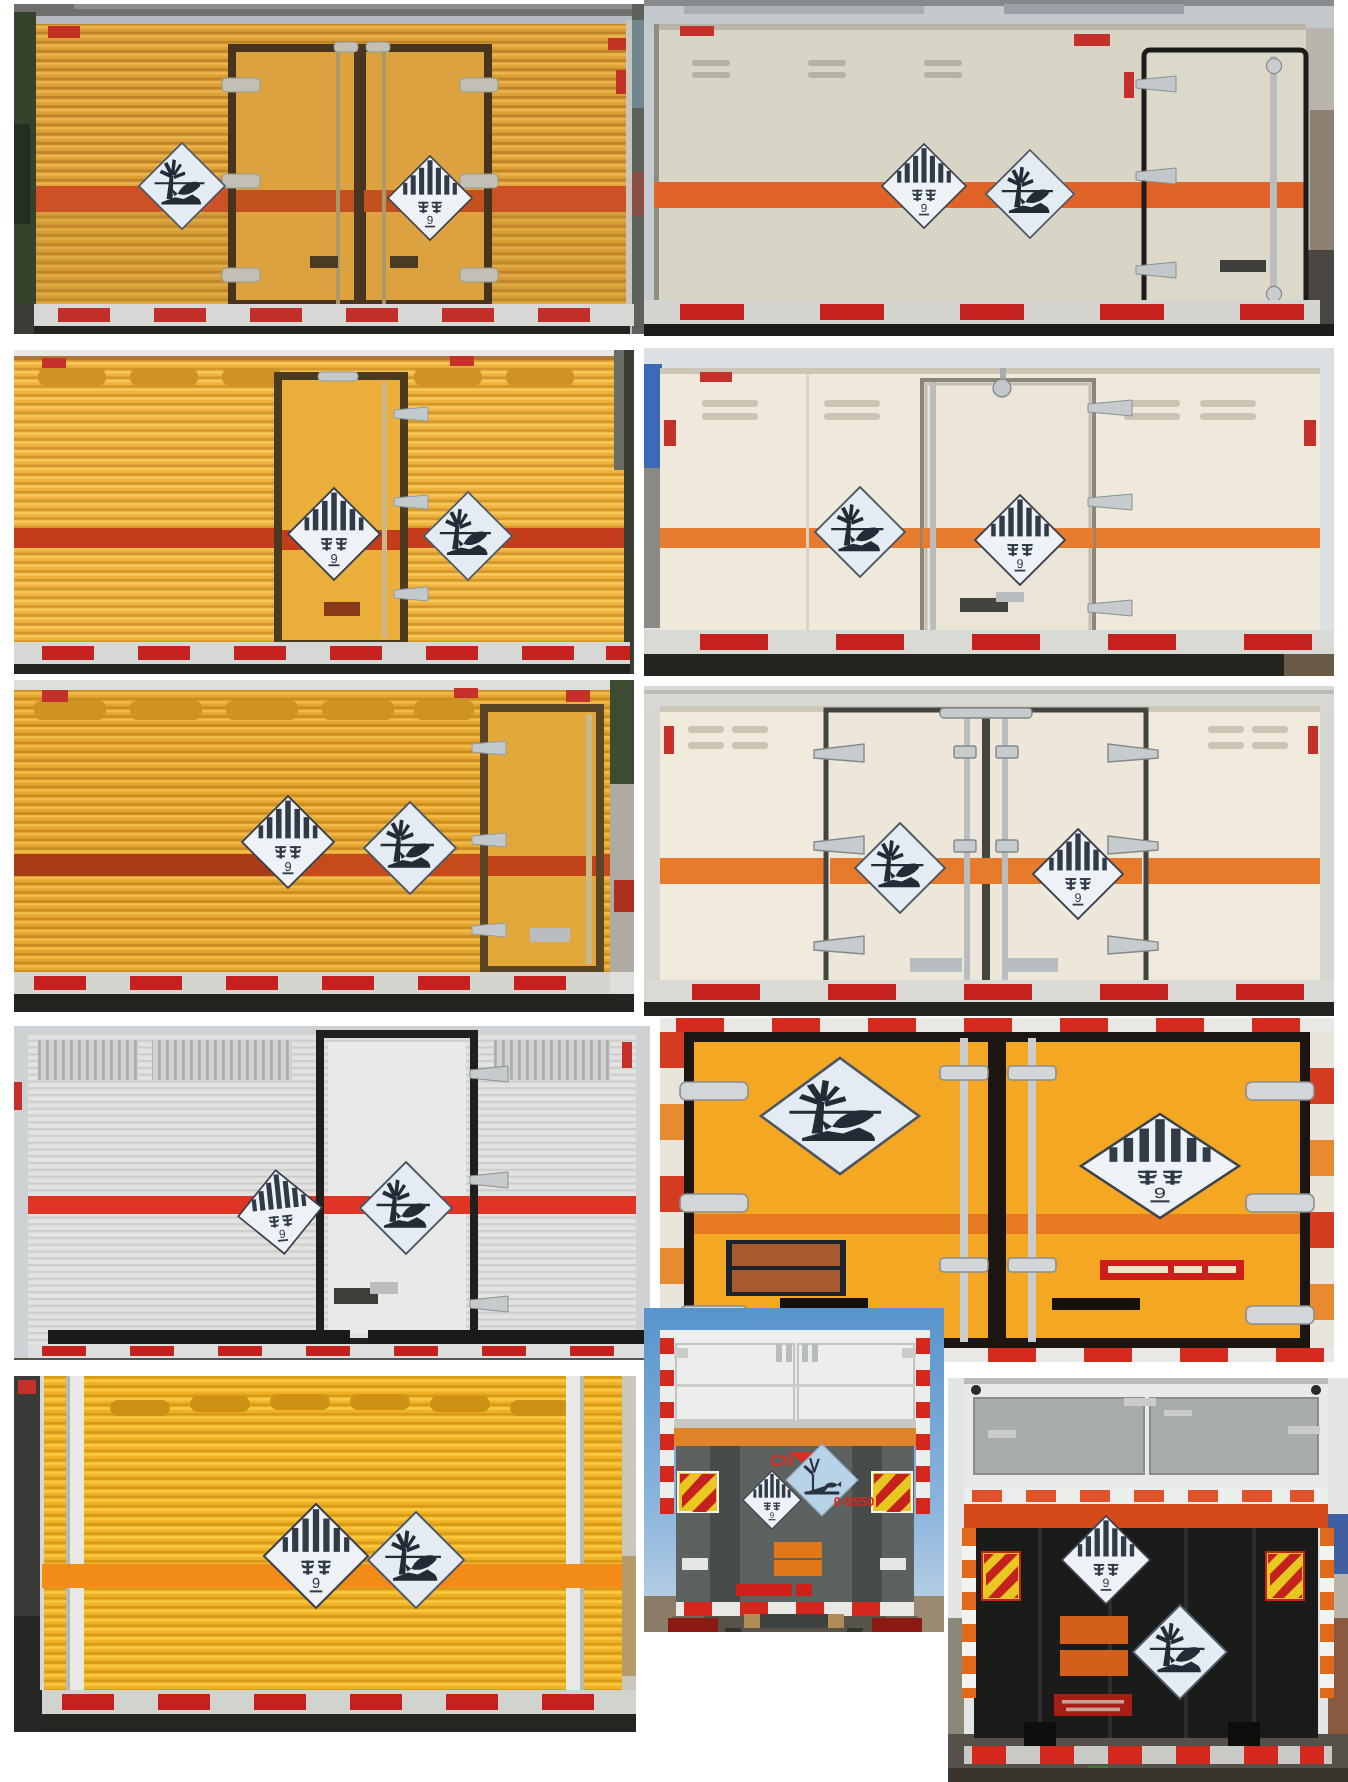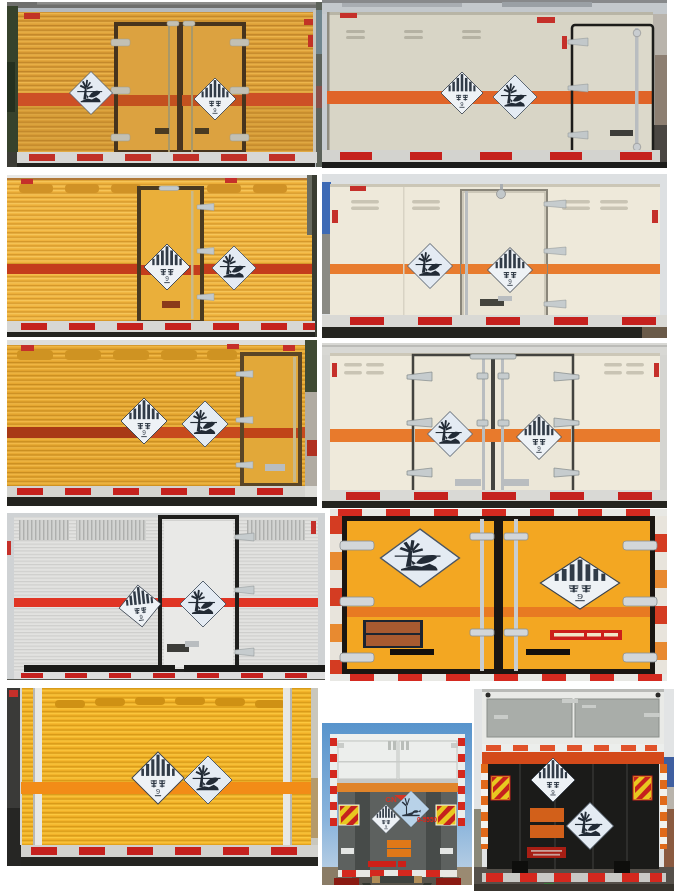--- a/index.html
+++ b/index.html
@@ -675,21 +675,21 @@
         <rect x="120" y="159" width="26" height="8"></rect>
         <rect x="168" y="159" width="26" height="8"></rect>
         <rect x="216" y="159" width="26" height="8"></rect>
         <rect x="264" y="159" width="26" height="8"></rect>
 </g>
 
 <rect x="14" y="169" width="297" height="9" fill="#252521"></rect>
 </svg>
 </div>
 
-<div class="ph" id="p10" style="left:322px;top:723px;width:150px;height:162px;background:#f97316">
+<div class="ph" id="p10" style="left:322px;top:654px;width:150px;height:162px;background:#f97316">
 <svg width="150" height="202" viewBox="0 0 150 202">
 <defs>
 <linearGradient id="sky10" x1="0" y1="0" x2="0" y2="1">
 <stop offset="0" stop-color="#5894cc"></stop>
           <stop offset="0.65" stop-color="#8ab4dc"></stop>
           <stop offset="1" stop-color="#b8cfe4"></stop>
 </linearGradient>
 </defs>
 
 <rect x="0" y="0" width="150" height="150" fill="url(#sky10)"></rect>

